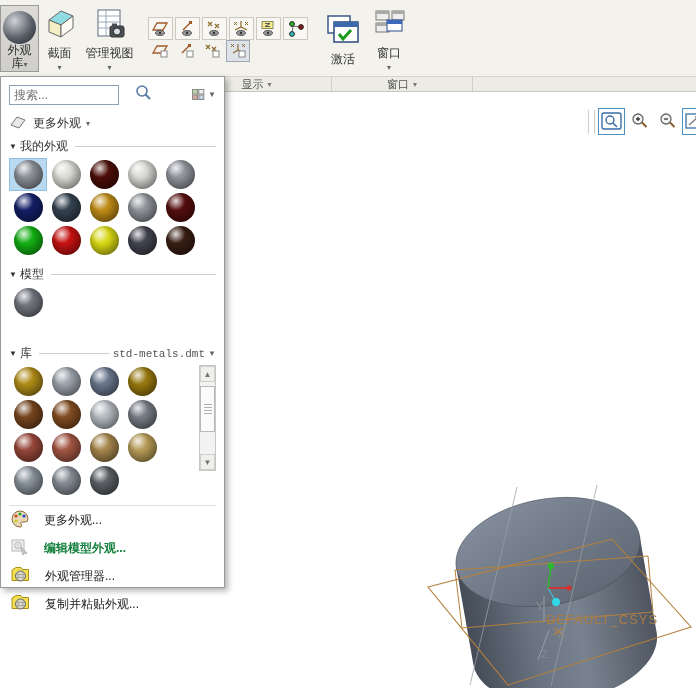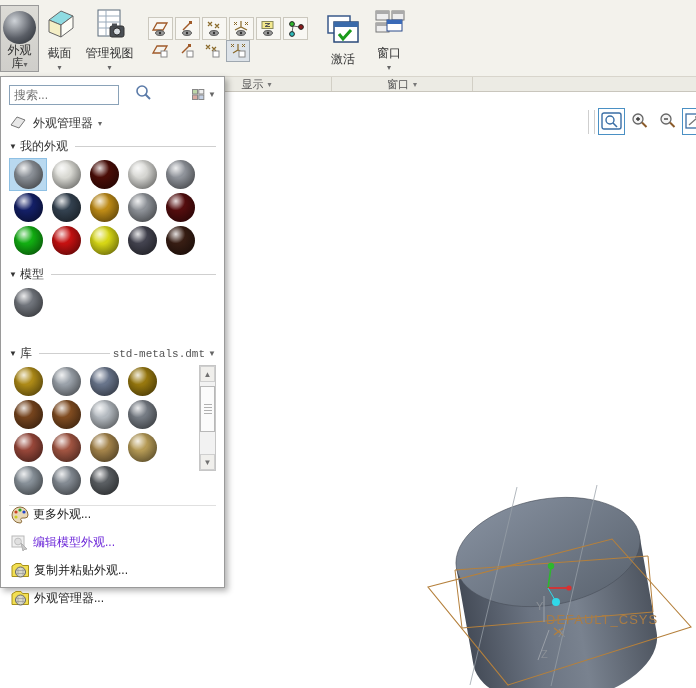--- a/index.html
+++ b/index.html
@@ -49,23 +49,23 @@
   .lib-wrap { display:flex; align-items:flex-start; }
   .scrollbar { width:17px; height:106px; margin-left:2px; border:1px solid #c6c6c6; background:#f2f2f2;
                display:flex; flex-direction:column; }
   .sb-btn { height:16px; display:flex; align-items:center; justify-content:center; font-size:8px; color:#707070;
             background:#f0efec; border:1px solid #cfcfcf; }
   .sb-track { flex:1; position:relative; }
   .sb-thumb { position:absolute; left:0; top:4px; width:100%; height:46px; background:#fbfbfb; border:1px solid #b8b8b8;
               display:flex; flex-direction:column; align-items:center; justify-content:center; gap:2px; }
   .sb-grip { width:8px; height:1px; background:#b0b0b0; }
   .menu-sep { border-top:1px solid #e0e0e0; margin-top:8px; }
-  .pmenu-item { display:flex; gap:4px; height:28px; padding-left:2px; cursor:default; }
+  .pmenu-item { display:flex; align-items:center; gap:15px; height:28px; padding-left:2px; cursor:default; }
   .pmenu-item .plabel { font-size:12px; color:#222; }
-  .pmenu-item.disabled .plabel { color:#6d28d9; }
+  .pmenu-item.disabled .plabel { color:#15803d;font-weight:bold; }
 
   
   .view-toolbar { position:absolute; top:106px; right:0; height:31px; display:flex; align-items:center; gap:1px; z-index:5; }
   .vt-sep { width:1px; height:24px; background:#cfcfcf; margin:0 2px; }
   .vt-btn { width:27px; height:27px; display:flex; align-items:center; justify-content:center;
             border:1px solid transparent; background:transparent; }
   .vt-btn.active { border:1px solid #4a90c4; background:#fff; }
   .vt-btn.partial { margin-right:-13px; }
 
   
@@ -293,21 +293,21 @@
         <span class="dropcaret">▼</span>
       </span>
     </div>
 
     <div class="clear-row">
       <span>
         <svg width="19" height="14" viewBox="0 0 19 14">
           <path d="M2 10 L8 2 L16 5 L10 13 Z" fill="#e8e8e8" stroke="#777"></path>
           <path d="M2 10 L10 13 L10 13" fill="#cfcfcf"></path>
         </svg></span>
-      <span>外观管理器</span>
+      <span>更多外观</span>
       <span class="dropcaret">▾</span>
     </div>
 
     <div class="sec-head">
       <span class="tri">▼</span>
       <span>我的外观</span>
       <span class="rule"></span>
     </div>
     <div class="sphere-grid">
         <span class="sphere-cell selected">
@@ -459,30 +459,30 @@
         </svg></span>
       <span class="plabel">编辑模型外观...</span>
     </div>
     <div class="pmenu-item">
       <span>
         <svg width="19" height="17" viewBox="0 0 19 17">
           <path d="M1 4 l4 -2.5 h5 l1.5 2 h6 v11 h-16.5 Z" fill="#f2df52" stroke="#a8901a"></path>
           <circle cx="9.5" cy="10" r="5" fill="#d8d8c8" stroke="#666"></circle>
           <path d="M5 8.5 h9 M5 11.5 h9 M7 6.5 l0 7 M12 6.5 l0 7" stroke="#999" stroke-width=".7"></path>
         </svg></span>
-      <span class="plabel">复制并粘贴外观...</span>
+      <span class="plabel">外观管理器...</span>
     </div>
     <div class="pmenu-item">
       <span>
         <svg width="19" height="17" viewBox="0 0 19 17">
           <path d="M1 4 l4 -2.5 h5 l1.5 2 h6 v11 h-16.5 Z" fill="#f2df52" stroke="#a8901a"></path>
           <circle cx="9.5" cy="10" r="5" fill="#d8d8c8" stroke="#666"></circle>
           <path d="M5 8.5 h9 M5 11.5 h9 M7 6.5 l0 7 M12 6.5 l0 7" stroke="#999" stroke-width=".7"></path>
         </svg></span>
-      <span class="plabel">外观管理器...</span>
+      <span class="plabel">复制并粘贴外观...</span>
     </div>
   </div>
 
   <svg class="viewport-svg" viewBox="410 470 286 218">
     <defs>
       <linearGradient id="cylside" x1="0" y1="0" x2="1" y2="0">
         <stop offset="0" stop-color="#454c58"></stop>
         <stop offset="0.35" stop-color="#6b7482"></stop>
         <stop offset="0.6" stop-color="#79828f"></stop>
         <stop offset="1" stop-color="#4e5560"></stop>

